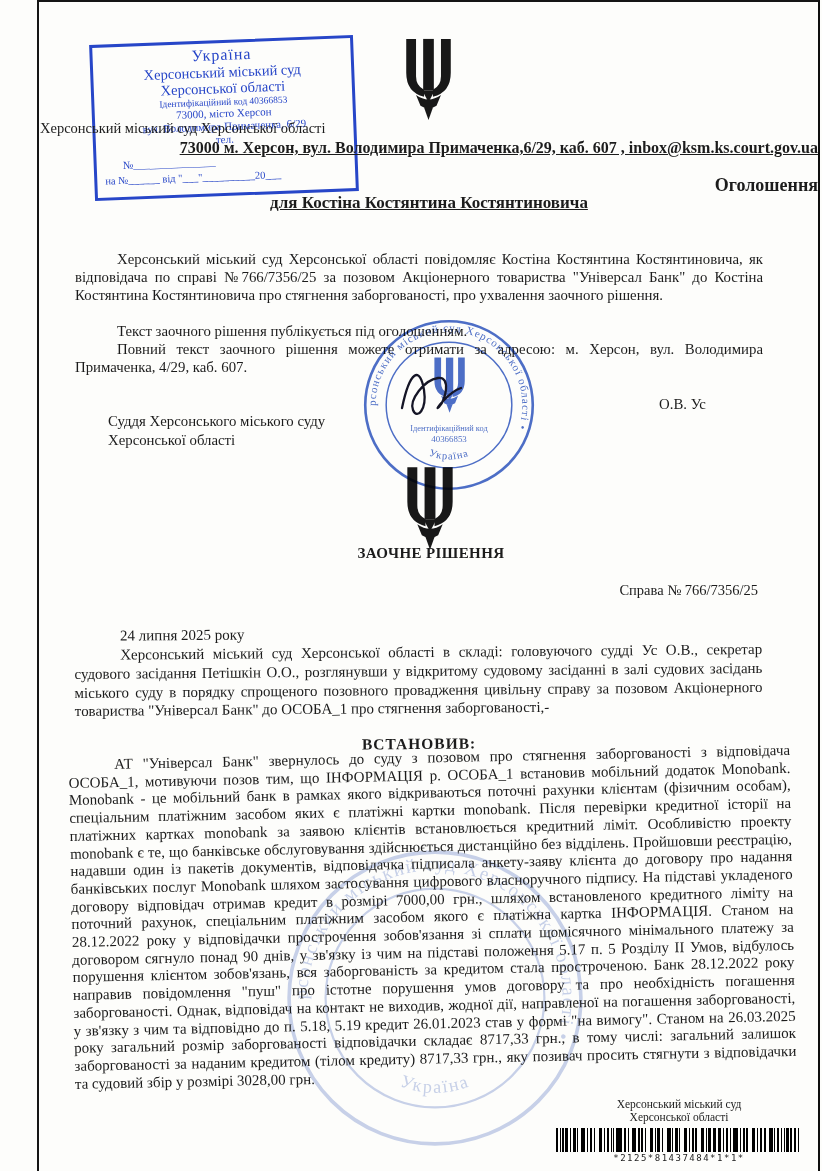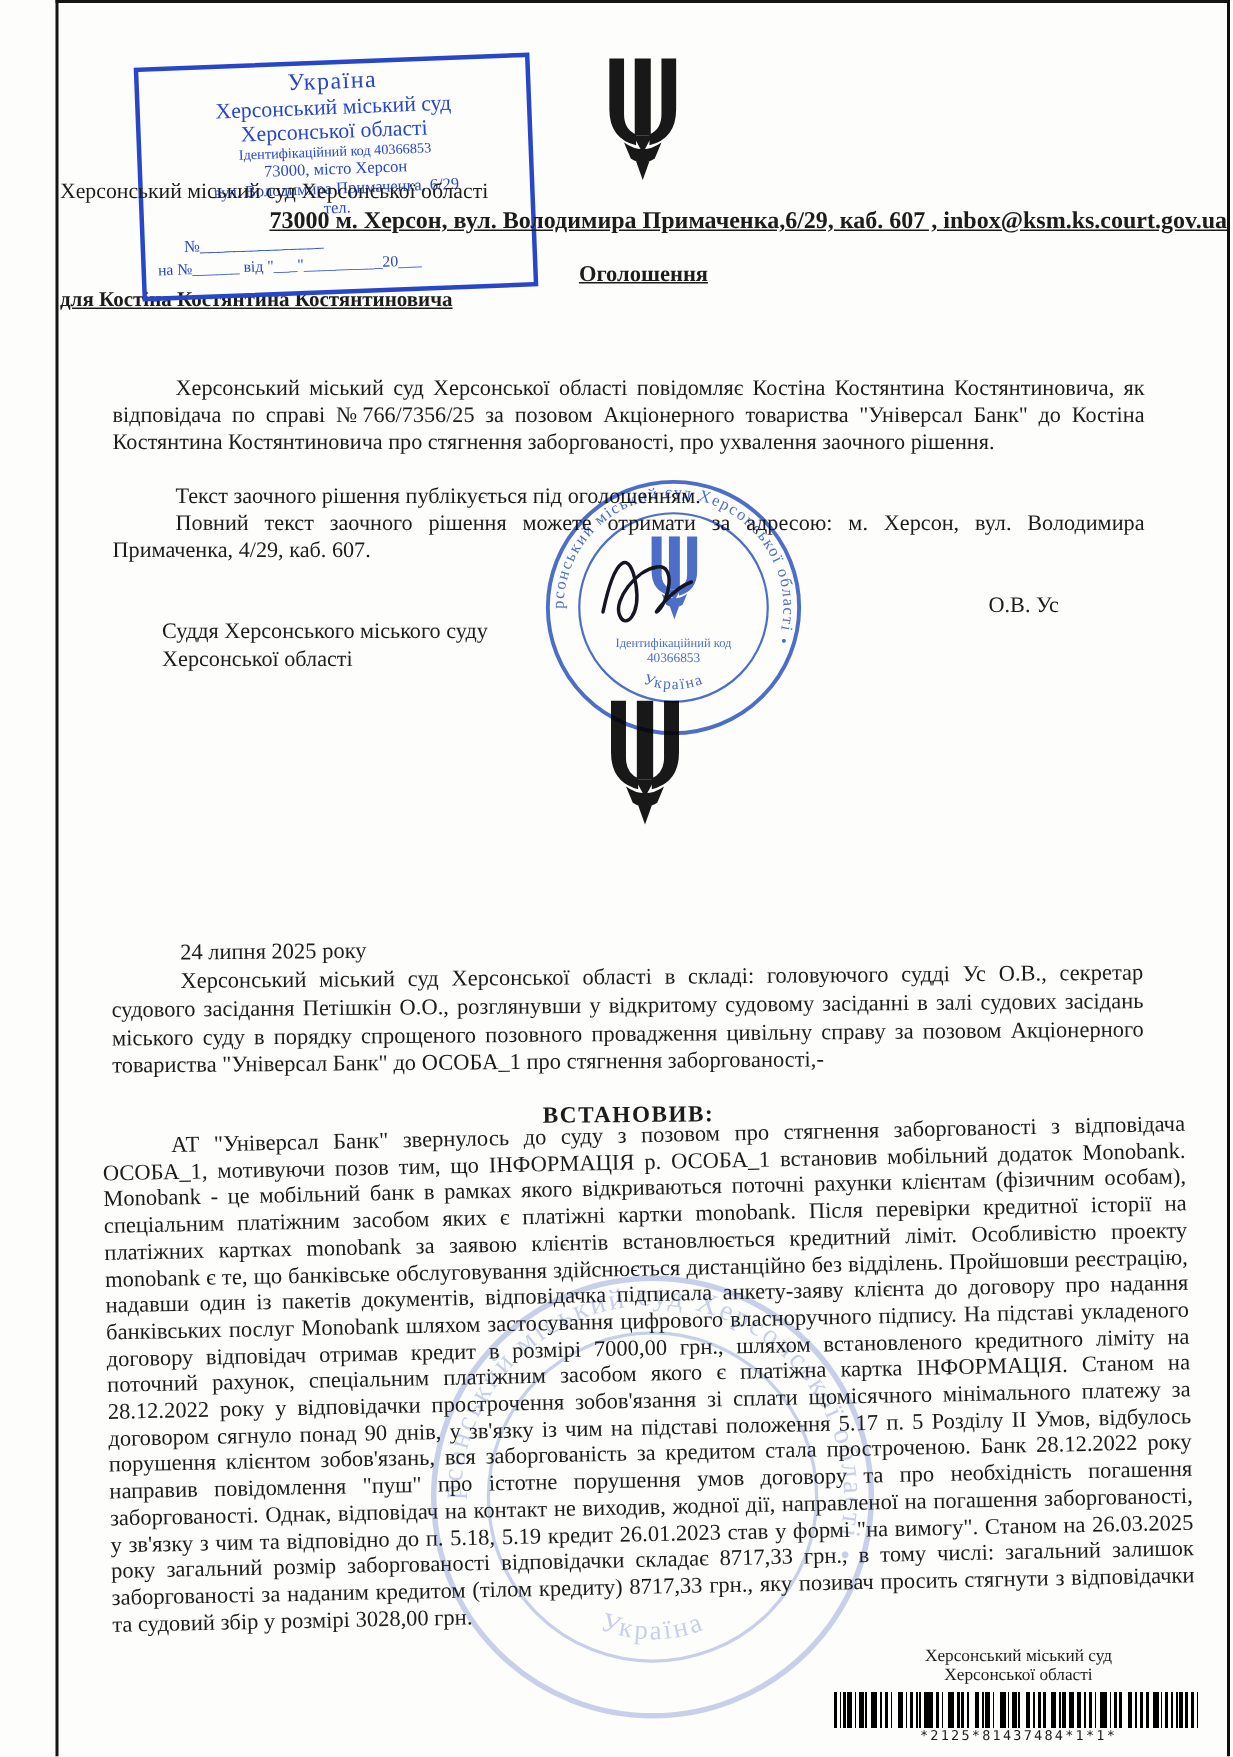--- a/index.html
+++ b/index.html
@@ -44,22 +44,22 @@
 
   .header-court {
     left:40px; right:4px; top:120px; text-align:left;
     font-size:14.5px; z-index:2;
   }
   .header-address {
     left:40px; right:4px; top:139px; text-align:right;
     font-size:16px; text-decoration:underline; font-weight:bold; z-index:2;
   }
 
-  .announce-title { left:40px; right:4px; top:175px; text-align:center; font-size:15px; font-weight:bold;text-decoration:underline; }
-  .announce-for   { left:40px; right:4px; top:193px; text-align:left; font-size:14px; font-weight:bold; text-decoration:underline; }
+  .announce-title { left:40px; right:4px; top:175px; text-align:right; font-size:18px; font-weight:bold; }
+  .announce-for   { left:40px; right:4px; top:193px; text-align:center; font-size:17px; font-weight:bold; text-decoration:underline; }
 
   .para {
     left:75px; width:688px;
     font-size:14.8px; line-height:18px;
     text-align:justify; text-indent:42px;
   }
   .p1 { top:250px; }
   .p2 { top:322px; }
   .p3 { top:340px; }
 
@@ -196,23 +196,25 @@
       <path d="M7 3 h11 v42 q0 11 9 15 v8 q-20 -5 -20 -27 z"></path>
       <path d="M57 3 h-11 v42 q0 11 -9 15 v8 q20 -5 20 -27 z"></path>
       <path d="M26 3 h12 v58 h-12 z"></path>
       <path d="M25 61 h14 l-7 13 z"></path>
       <path d="M18 66 q14 10 28 0 l-5 12 q-9 6 -18 0 z"></path>
       <path d="M27 80 h10 l-5 14 z"></path>
     </g>
   </svg>
 
   <div class="abs dec-title">
+    <div>ЗАОЧНЕ РІШЕННЯ</div>
   </div>
 
   <div class="abs case-block">
+    <div>Справа № 766/7356/25</div>
   </div>
 
   <div class="abs rot-group">
     <p class="date-line">24 липня 2025 року</p>
     <p class="intro">Херсонський міський суд Херсонської області в складі: головуючого судді Ус О.В., секретар судового засідання Петішкін О.О., розглянувши у відкритому судовому засіданні в залі судових засідань міського суду в порядку спрощеного позовного провадження цивільну справу за позовом Акціонерного товариства "Універсал Банк" до ОСОБА_1 про стягнення заборгованості,-</p>
     <div class="found">ВСТАНОВИВ:</div>
   </div>
 
   <svg class="abs watermark" width="310" height="310" viewBox="0 0 170 170">
     <circle cx="85" cy="85" r="80" fill="none" stroke="#5f7bc6" stroke-width="2"></circle>

